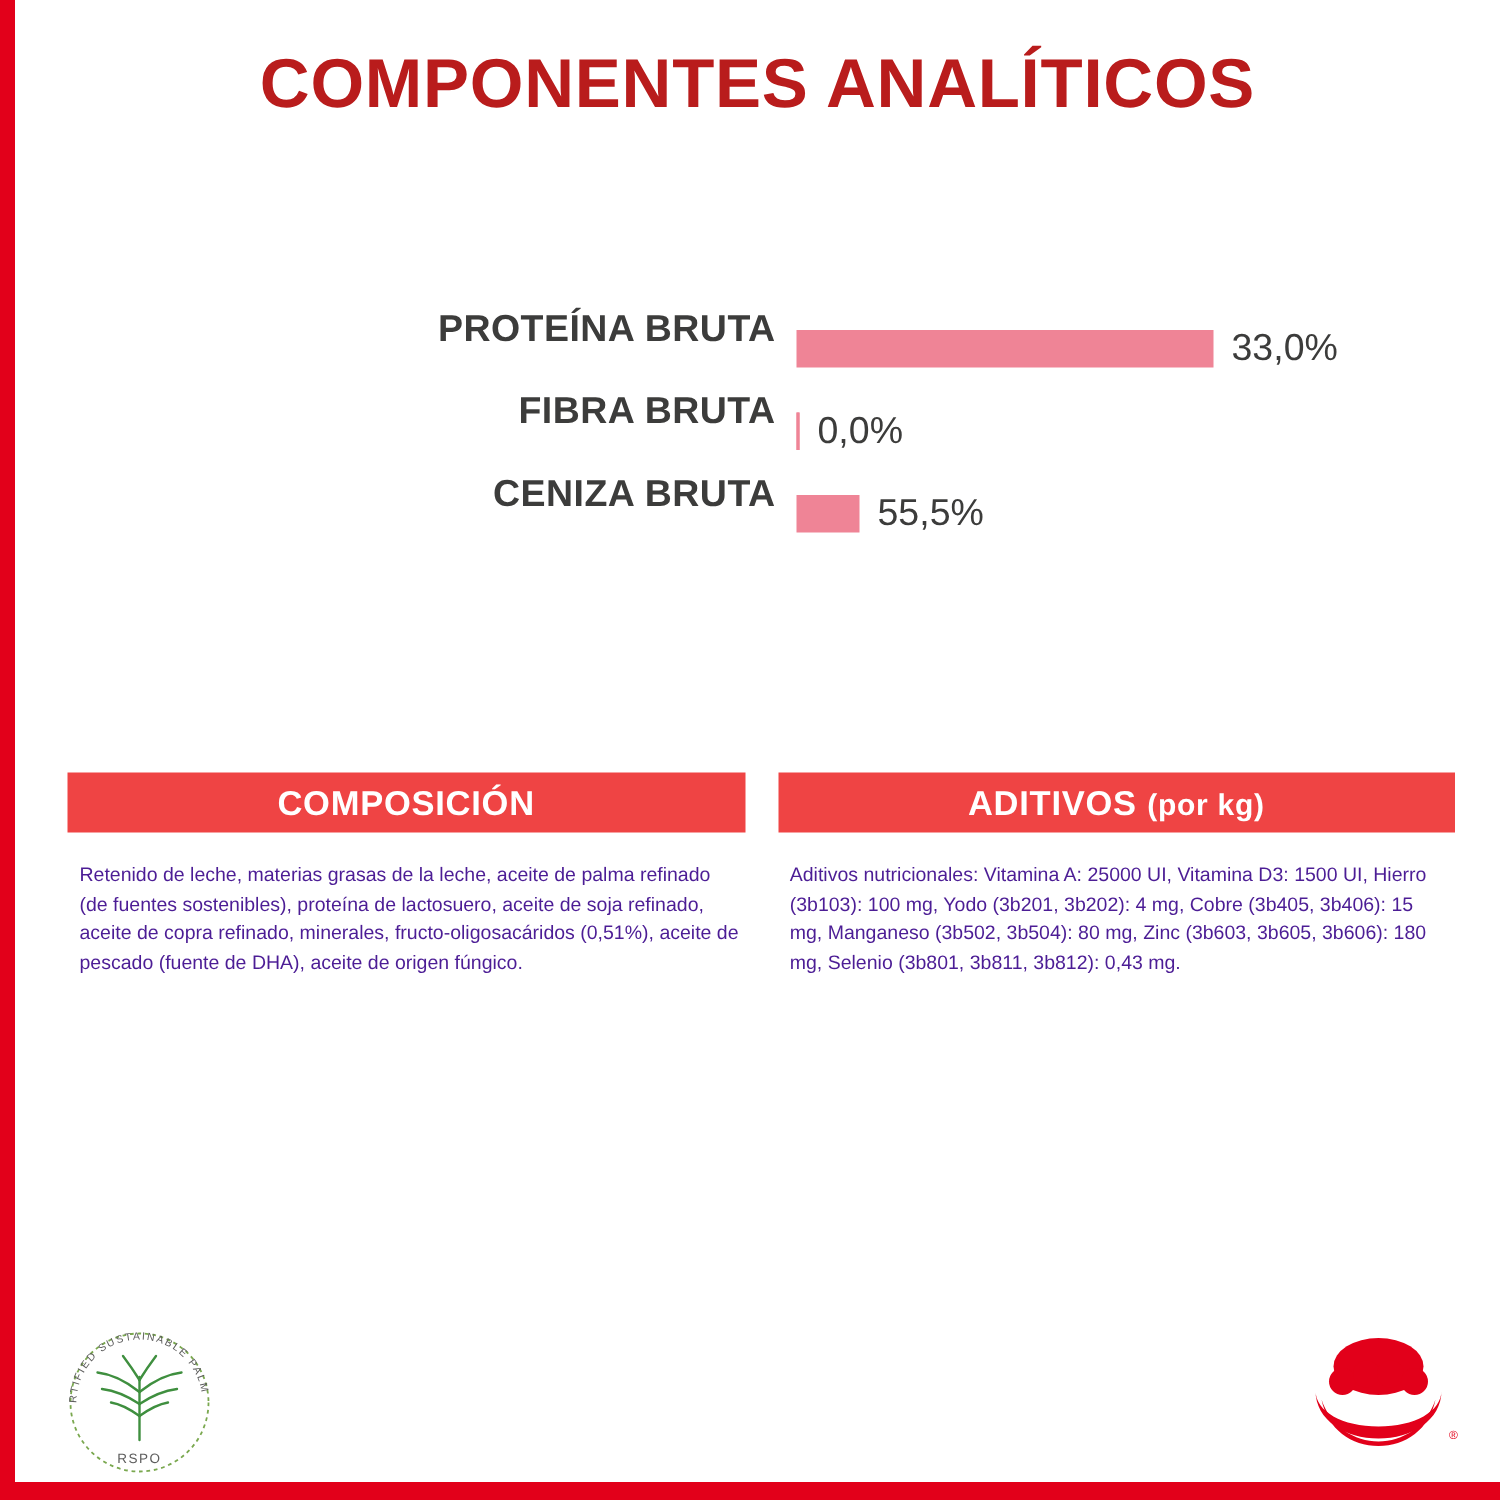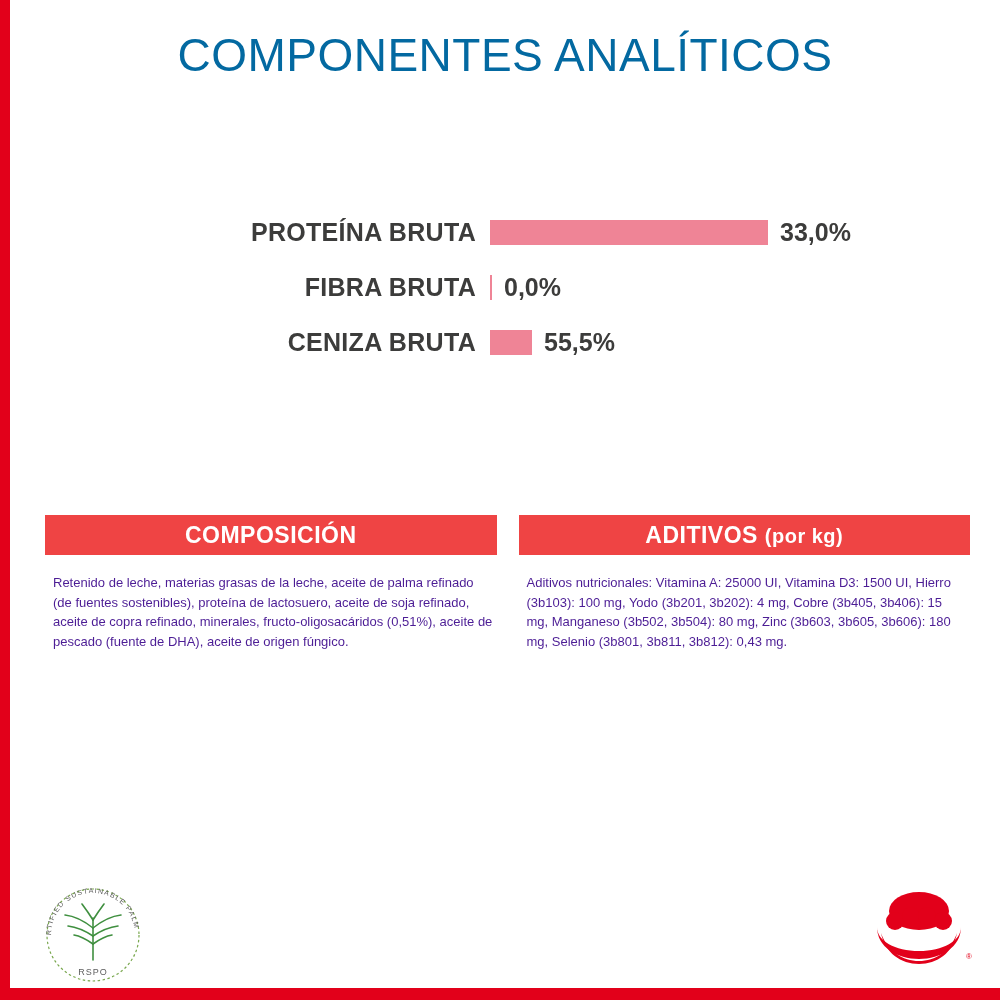--- a/index.html
+++ b/index.html
@@ -41,38 +41,38 @@
     width: 990px;
     height: 988px;
   }
 
   .title {
     position: absolute;
     left: 0;
     top: 28px;
     width: 990px;
     text-align: center;
-    color: #0369a1;
+    color: #b91c1c;
     font-size: 46px;
-    font-weight: normal;
+    font-weight: bold;
     letter-spacing: 0.5px;
     white-space: nowrap;
   }
 
   
   .chart {
     position: absolute;
     left: 0;
     top: 205px;
     width: 990px;
   }
   .chart-row {
     display: flex;
-    align-items: center;
     height: 55px;
+    margin-left: 41px;
   }
   .row-label {
     width: 480px;
     text-align: right;
     padding-right: 14px;
     box-sizing: border-box;
     font-size: 25px;
     font-weight: bold;
     color: #3c3c3b;
     letter-spacing: 0.3px;
@@ -88,21 +88,21 @@
     height: 25px;
     background: #ef8496;
     flex: none;
   }
   .bar.zero {
     width: 0px;
     border-left: 2px solid #ef8496;
   }
   .row-value {
     font-size: 25px;
-    font-weight: bold;
+    font-weight: normal;
     color: #3c3c3b;
     padding-left: 12px;
     white-space: nowrap;
   }
 
   
   .panels {
     position: absolute;
     left: 35px;
     top: 515px;

